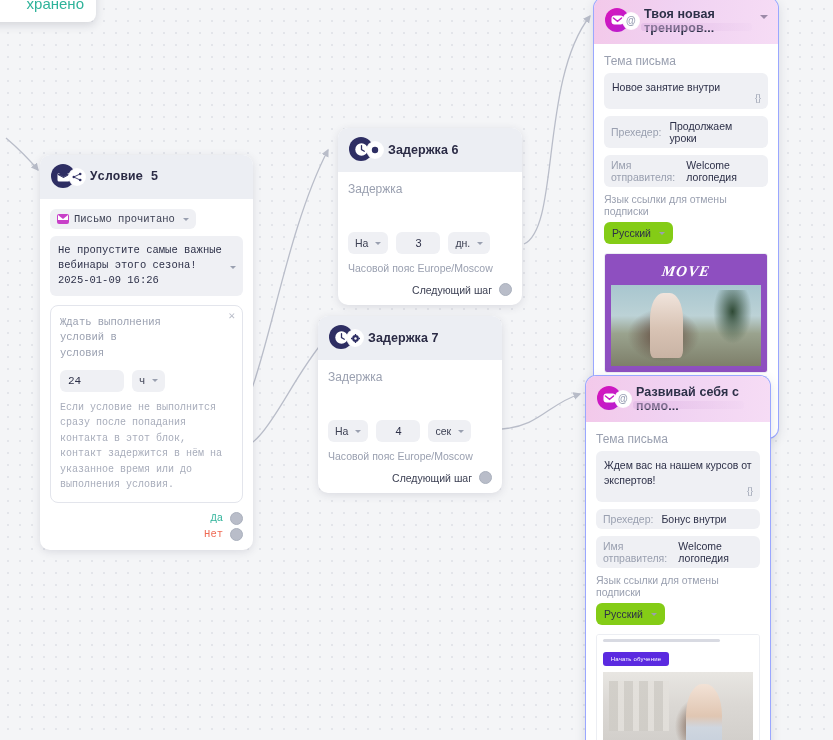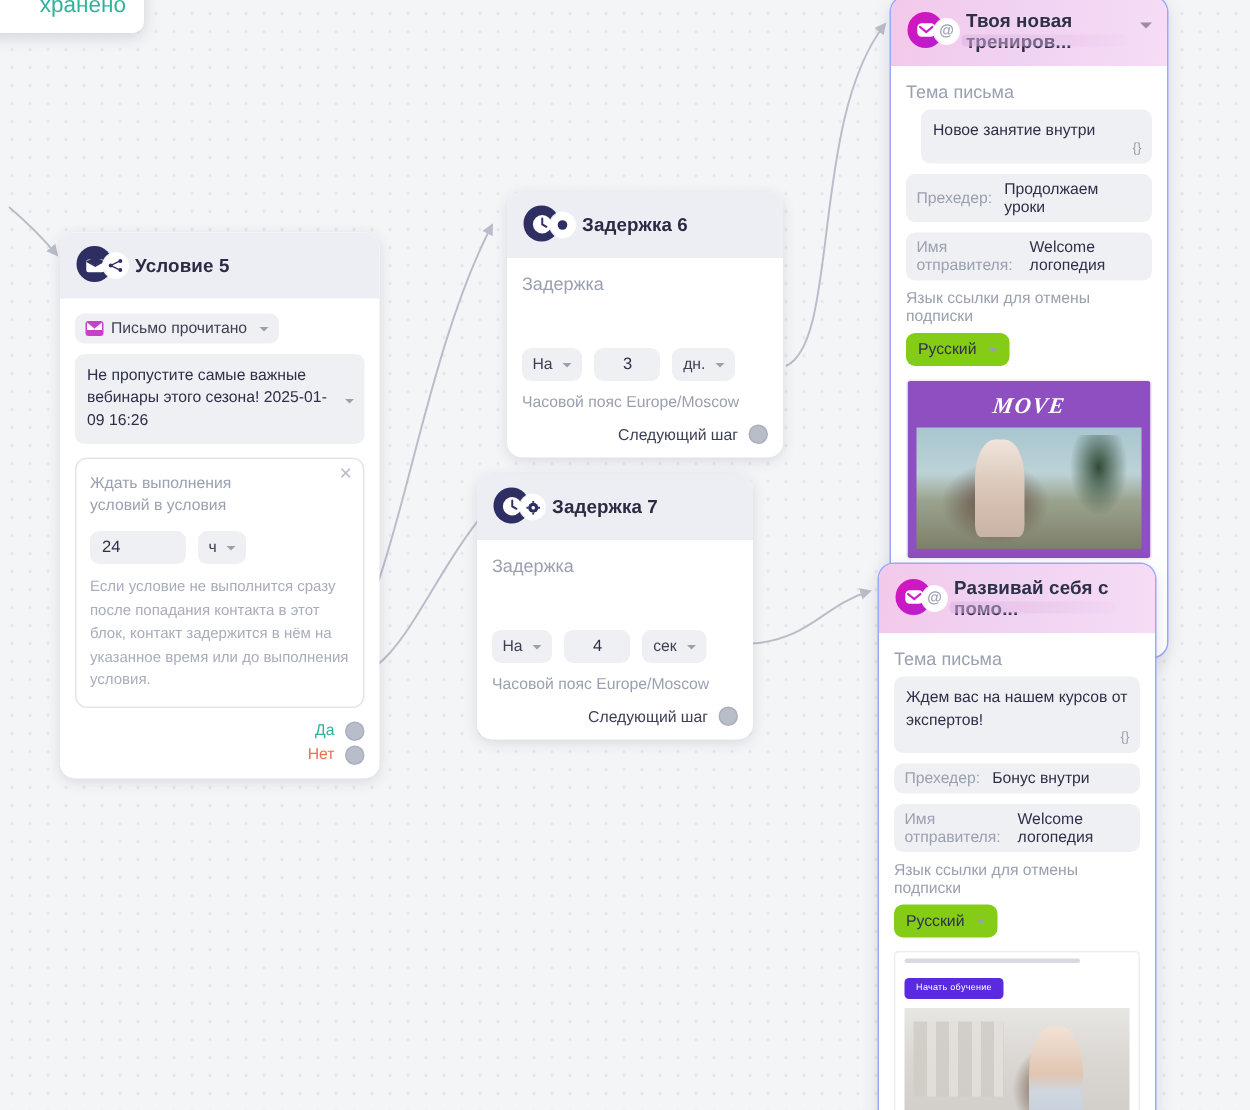--- a/index.html
+++ b/index.html
@@ -232,21 +232,21 @@
 
     <path d="M524,244 C560,228 540,80 590,16" fill="none" stroke="#b9bdc9" stroke-width="1.3" marker-end="url(#arw)"></path>
 
     <path d="M502,429 C540,426 548,404 580,394" fill="none" stroke="#b9bdc9" stroke-width="1.3" marker-end="url(#arw)"></path>
   </svg>
 
   <div class="toast">
     <span>хранено</span>
   </div>
 
-  <div class="node" style="left:40px; top:155px; width:213px;">
+  <div class="node" style="left:40px; top:155px; width:213px;font-family:Liberation Mono, monospace;">
     <div class="nhead grey">
       <div class="ico-wrap">
         <div class="ico-main navy">
           <svg width="13" height="11" viewBox="0 0 13 11" aria-hidden="true">
             <rect x="0.5" y="2" width="12" height="8.5" rx="1.5" fill="#ffffff"></rect>
             <path d="M0.8,3 L6.5,0.6 L12.2,3 L6.5,6 Z" fill="#2e2e63"></path>
             <path d="M0.8,3.2 L6.5,6.4 L12.2,3.2" fill="none" stroke="#2e2e63" stroke-width="1.1"></path>
           </svg>
         </div>
         <div class="ico-badge">
@@ -393,21 +393,21 @@
         <div class="ico-badge">
           <span class="badge-at">@</span>
         </div>
       </div>
       <span class="ntitle">Твоя новая трениров...</span>
       <span class="nsub"></span>
       <span class="head-caret"></span>
     </div>
     <div class="nbody">
       <div class="fl">Тема письма</div>
-      <div class="textbox" style="padding-right:20px;padding-bottom:14px;margin-left:10px;">
+      <div class="textbox" style="padding-right:20px;padding-bottom:14px;">
         <span>Новое занятие внутри</span>
         <span style="position:absolute;right:7px;bottom:4px;color:#9aa0b0;font-size:9px;">{}</span>
       </div>
 
       <div class="pill block" style="margin-top:7px;">
         <span style="color:#9aa0b0;">Прехедер:</span>
         <span style="color:#2d3048;margin-left:3px;">Продолжаем уроки</span>
       </div>
 
       <div class="pill block" style="margin-top:7px;">

